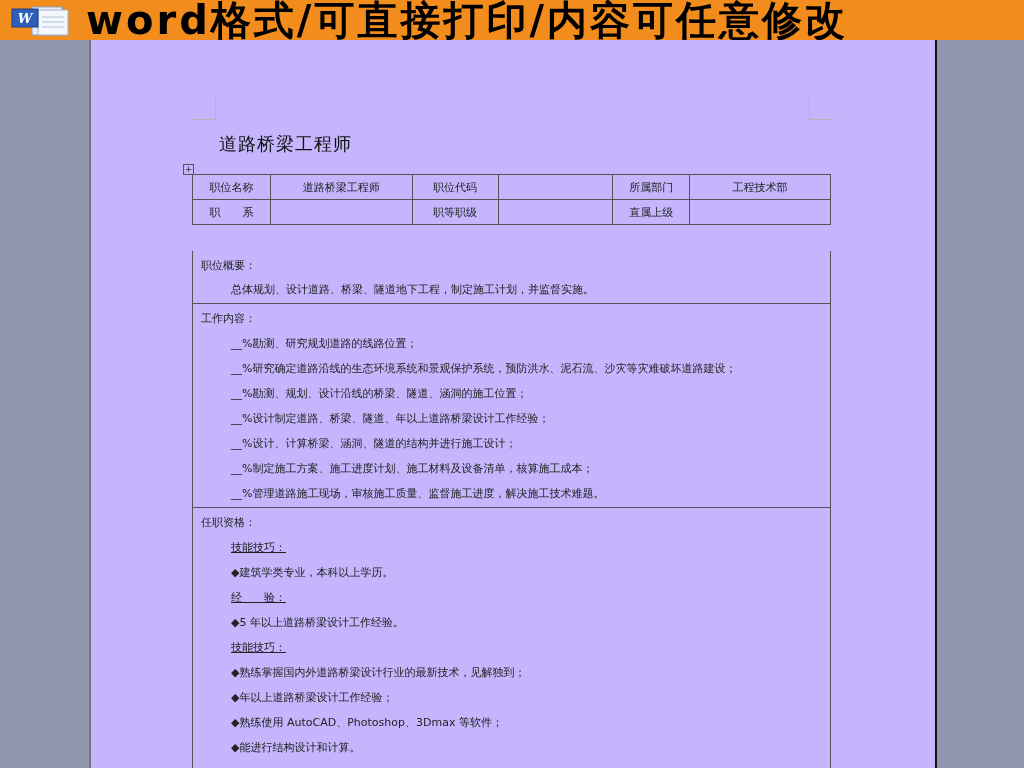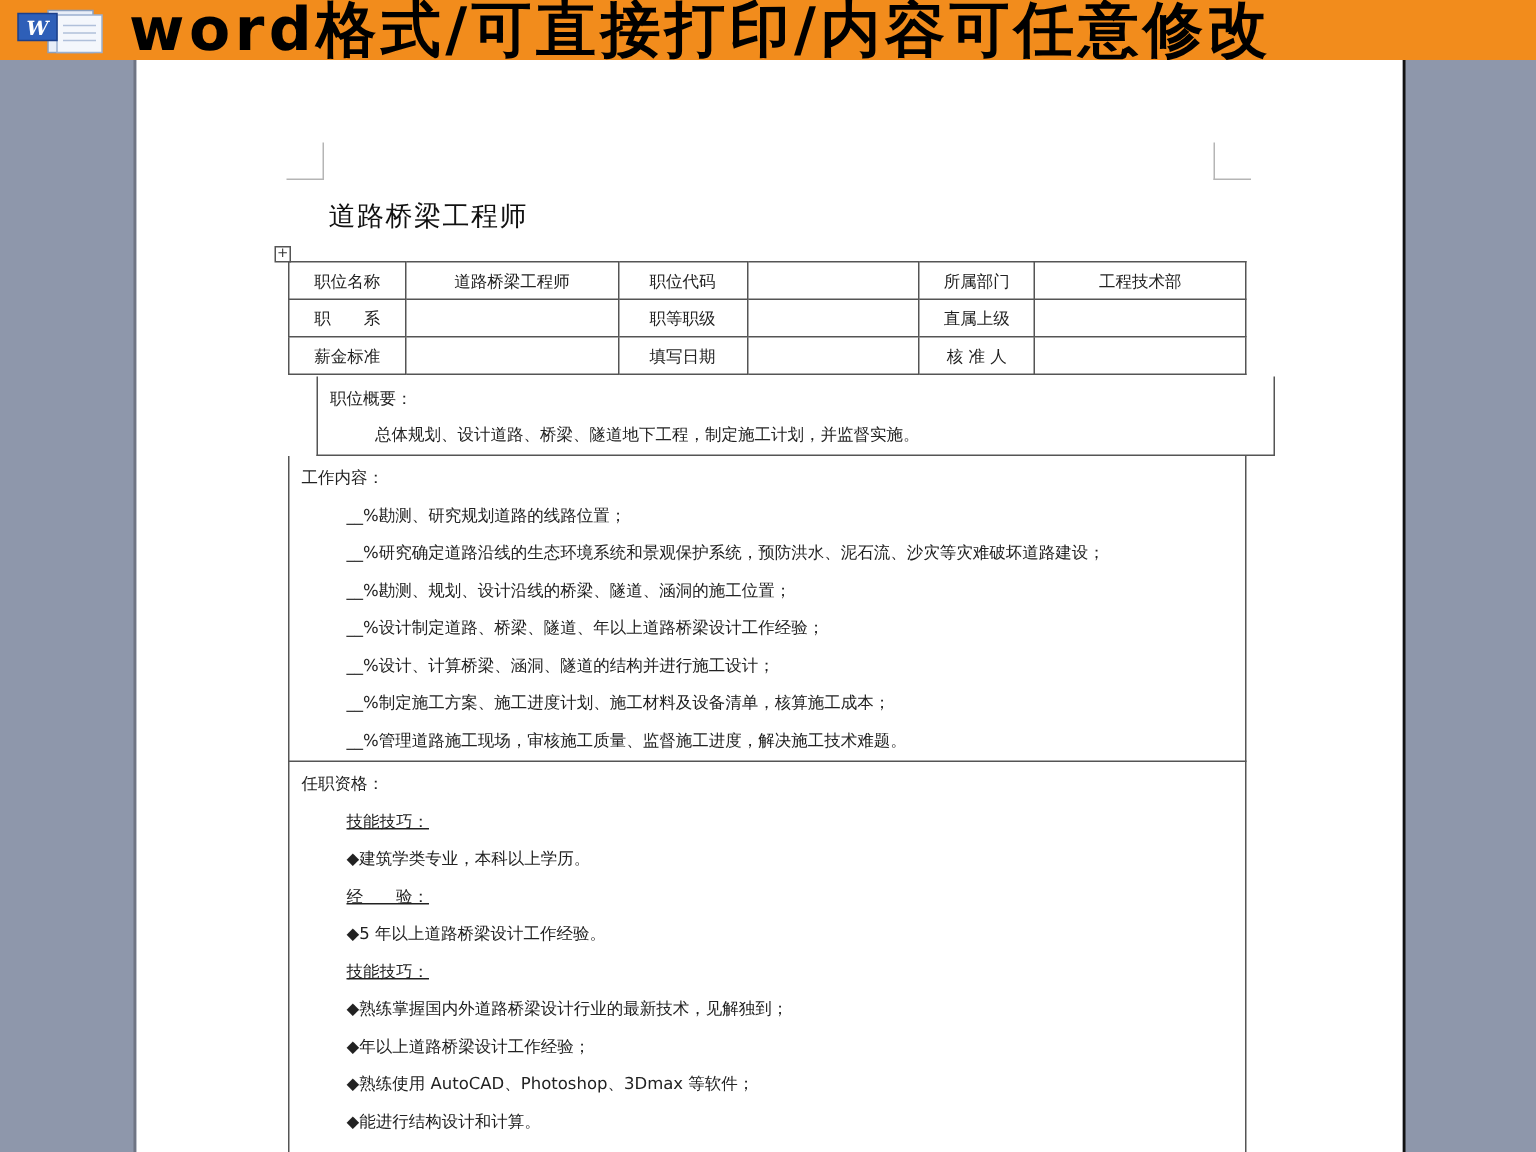--- a/index.html
+++ b/index.html
@@ -2,21 +2,21 @@
 <html><head>
 <meta charset="utf-8">
 <style>
   html, body { margin:0; padding:0; }
   body { width:1024px; height:768px; overflow:hidden; background:#8e97ab; position:relative; font-family:"DejaVu Sans", sans-serif; }
   .banner { position:absolute; left:0; top:0; width:1024px; height:40px; background:#f28c1c; display:flex; align-items:center; overflow:hidden; }
   .word-icon { position:absolute; left:10px; top:5px; width:60px; height:32px; }
   .banner-text { position:absolute; left:86px; top:1px; font-size:40px; font-weight:bold; color:#000; letter-spacing:3px; white-space:nowrap; line-height:38px; font-family:"DejaVu Sans", sans-serif; }
   .left-gutter { position:absolute; left:0; top:40px; width:89px; height:728px; background:#8e97ab; border-right:2px solid #6f7584; }
   .right-gutter { position:absolute; left:935px; top:40px; width:89px; height:728px; background:#8e97ab; border-left:2px solid #111; }
-  .page { position:absolute; left:91px; top:40px; width:844px; height:728px; background:#ffffff; }
+  .page { position:absolute; left:91px; top:40px; width:844px; height:728px; background:#c4b5fd; }
   .corner { position:absolute; width:24px; height:24px; border-color:#b5b5b5; border-style:solid; border-width:0; }
   .corner.tl { left:100px; top:55px; border-right-width:1px; border-bottom-width:1px; }
   .corner.tr { left:718px; top:55px; border-left-width:1px; border-bottom-width:1px; }
   .doc-title { position:absolute; left:128px; top:92px; font-size:18px; color:#111; letter-spacing:1px; }
   .table-handle { position:absolute; left:92px; top:124px; width:9px; height:9px; border:1px solid #555; font-size:9px; line-height:9px; text-align:center; color:#333; }
   .form { position:absolute; left:101px; top:134px; width:639px; border:1px solid #444; border-collapse:collapse; font-size:11px; color:#222; }
   .form td { border:1px solid #555; height:24px; padding:0; text-align:center; }
   .section { position:absolute; left:101px; width:637px; border-left:1px solid #555; border-right:1px solid #555; border-bottom:1px solid #555; font-size:11px; color:#222; }
   .sec-head { position:absolute; left:8px; }
   .line { position:absolute; white-space:nowrap; }
@@ -68,32 +68,24 @@
       <td>工程技术部</td>
     </tr>
     <tr>
       <td style="white-space:pre">职　　系</td>
       <td></td>
       <td>职等职级</td>
       <td></td>
       <td>直属上级</td>
       <td></td>
     </tr>
-    <tr>
-      <td>薪金标准</td>
-      <td></td>
-      <td>填写日期</td>
-      <td></td>
-      <td style="white-space:pre">核 准 人</td>
-      <td></td>
-    </tr>
   </tbody>
     </table>
 
-  <div class="section" style="top:211px; height:52px;margin-left:19px;">
+  <div class="section" style="top:211px; height:52px;">
     <div class="sec-head" style="top:7px;">职位概要：</div>
     <div class="line" style="left:38px; top:31px;">总体规划、设计道路、桥梁、隧道地下工程，制定施工计划，并监督实施。</div>
   </div>
 
   <div class="section" style="top:264px; height:203px;">
     <div class="sec-head" style="top:7px;">工作内容：</div>
     <div class="line" style="left:38px; top:32px;">__%勘测、研究规划道路的线路位置；</div>
     <div class="line" style="left:38px; top:57px;">__%研究确定道路沿线的生态环境系统和景观保护系统，预防洪水、泥石流、沙灾等灾难破坏道路建设；</div>
     <div class="line" style="left:38px; top:82px;">__%勘测、规划、设计沿线的桥梁、隧道、涵洞的施工位置；</div>
     <div class="line" style="left:38px; top:107px;">__%设计制定道路、桥梁、隧道、年以上道路桥梁设计工作经验；</div>

